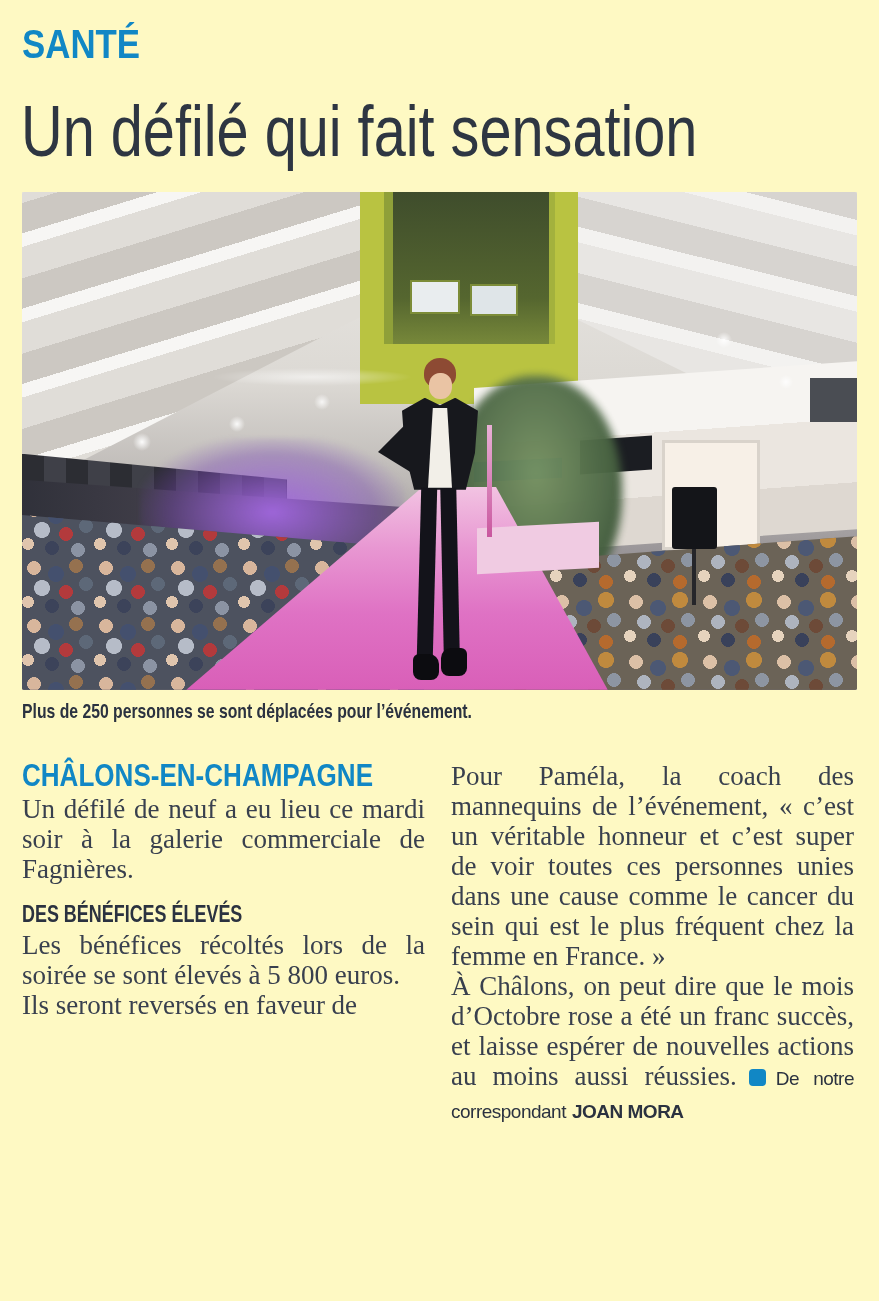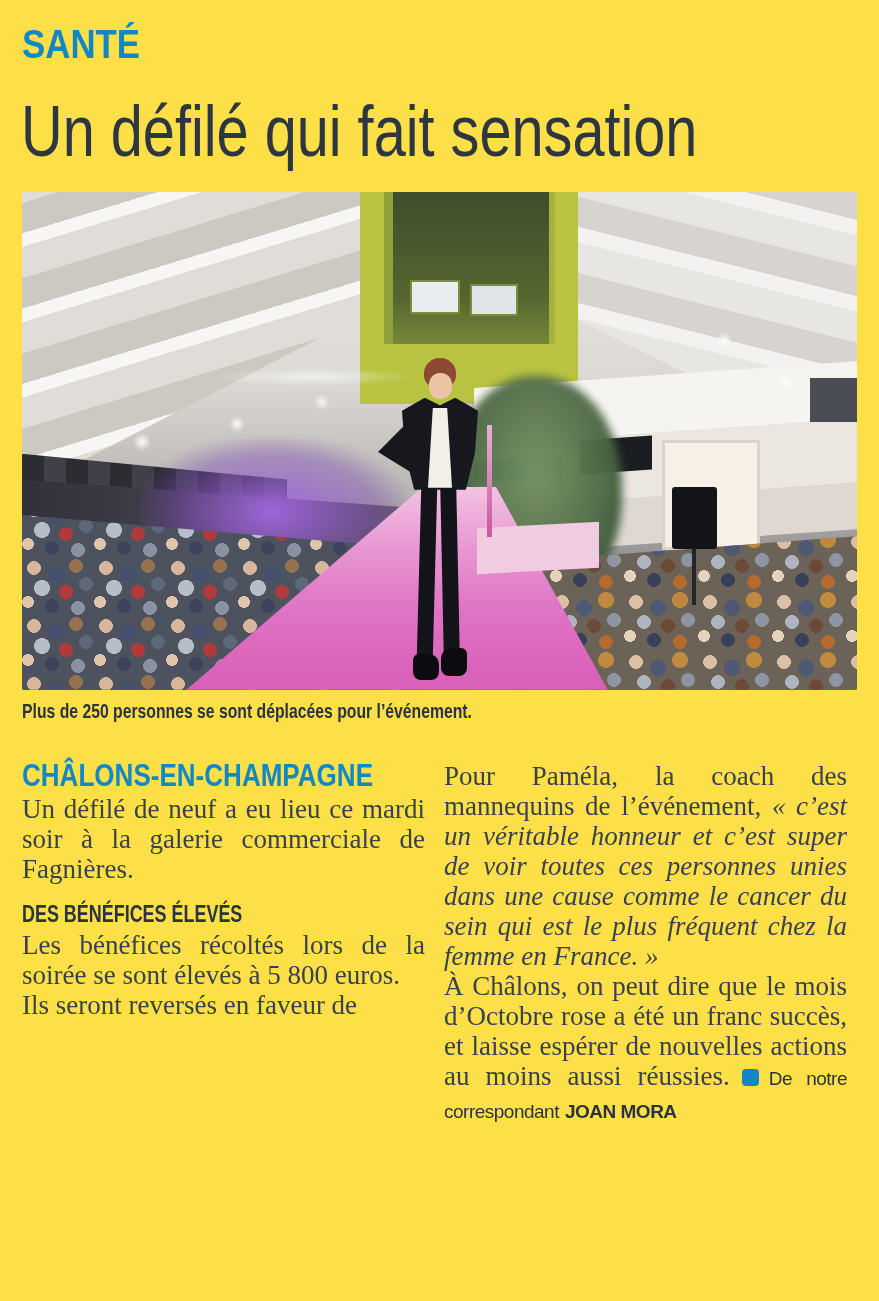--- a/index.html
+++ b/index.html
@@ -1,18 +1,18 @@
 <!DOCTYPE html>
 <html lang="fr"><head>
 <meta charset="utf-8">
 <style>
   html,body { margin:0; padding:0; background:#ffffff; }
   .page {
     position:relative; width:879px; height:1301px; margin:0 auto;
-    background:#fde047; overflow:hidden;
+    background:#fef9c3; overflow:hidden;
     font-family:"Liberation Serif", serif;
   }
   .kicker {
     margin:24px 0 0 22px;
     font-family:"Liberation Sans", sans-serif;
     font-weight:700; font-size:41px; line-height:1;
     color:#1187c5; letter-spacing:0;
     transform:scaleX(.85); transform-origin:left top;
     white-space:nowrap;
   }
@@ -128,40 +128,40 @@
       radial-gradient(circle 4px at 764px 190px, rgba(255,255,255,.85), transparent 7px),
       radial-gradient(ellipse 100px 9px at 290px 185px, rgba(255,255,255,.55), transparent); }
   .caption {
     margin:9px 0 0 0;
     font-family:"Liberation Sans", sans-serif;
     font-weight:700; font-size:21px; line-height:1.15;
     color:#2b3240;
     transform:scaleX(.75); transform-origin:left top;
     white-space:nowrap;
   }
-  .columns { display:flex; gap:19px; margin:38px 22px 0 22px; }
+  .columns { display:flex; gap:26px; margin:38px 22px 0 22px; }
   .col { width:403px; font-size:27px; line-height:30px; color:#39404e; text-align:justify; }
   .col p { margin:0; }
   .loc-heading {
     margin:0 0 3px 0;
     font-family:"Liberation Sans", sans-serif;
     font-weight:700; font-size:31px; line-height:30px;
     color:#1187c5;
     transform:scaleX(.84); transform-origin:left top;
     white-space:nowrap;
   }
   .subheading {
     margin:17px 0 3px 0;
     font-family:"Liberation Sans", sans-serif;
     font-weight:700; font-size:23px; line-height:26px;
     color:#2b3240;
     transform:scaleX(.78); transform-origin:left top;
     white-space:nowrap;
   }
-  .quote { font-style:italic; }
+  .quote { }
   .byline-square {
     display:inline-block; width:17px; height:17px;
     background:#1187c5; border-radius:4px;
     margin:0 10px 0 12px; vertical-align:-1px;
   }
   .byline-prefix {
     font-family:"Liberation Sans", sans-serif;
     font-size:19px; color:#2b3240; letter-spacing:-0.5px;
   }
   .byline-name {

